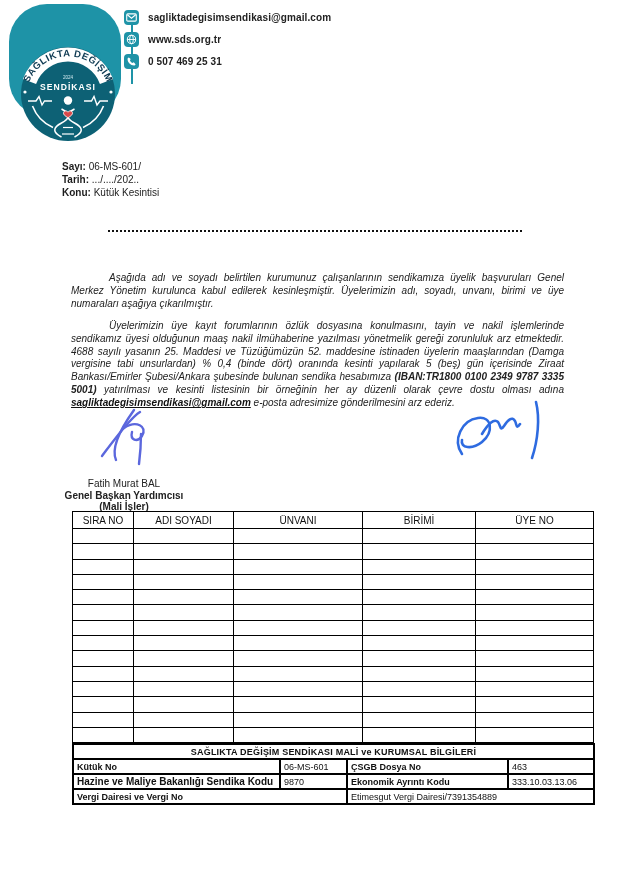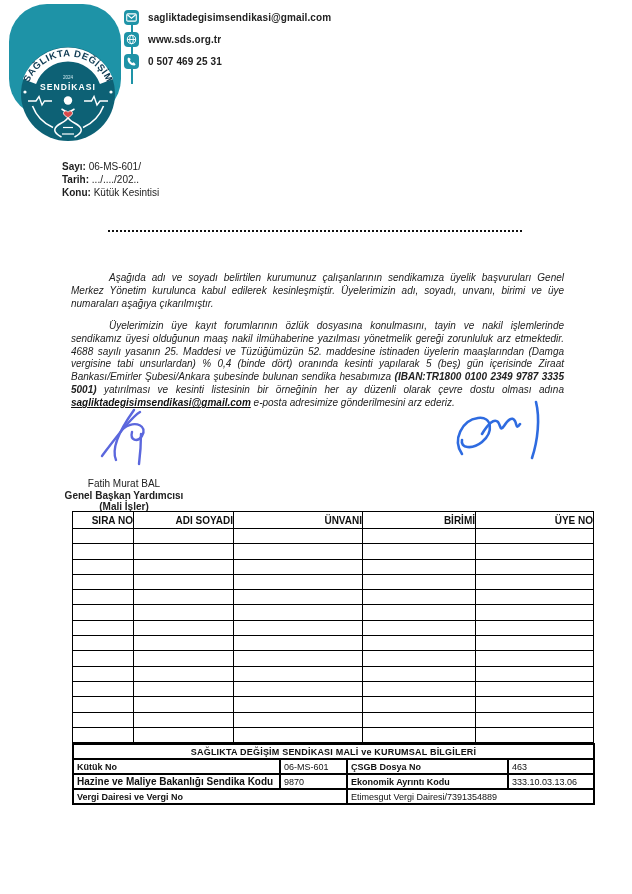--- a/index.html
+++ b/index.html
@@ -28,22 +28,22 @@
   .body-text p{margin:9px;text-indent:38px;font-style:italic;}
   .email-link{font-weight:bold;text-decoration:underline;color:#111;}
   
   .sig-svg{position:absolute;}
   .sig-block{position:absolute;text-align:center;font-size:10px;line-height:11.5px;color:#222;}
   .sig-left{left:45px;top:470px;width:158px;margin-top:8px;}
   .sig-right{left:418px;top:470px;width:160px;}
   
   table{border-collapse:collapse;table-layout:fixed;}
   .member-table{position:absolute;left:72px;top:511px;width:521px;}
-  .member-table th{border:1.4px solid #000;font-size:10px;font-weight:bold;height:16px;
-                   padding:0;text-align:right;color:#111;}
+  .member-table th{border:1.4px solid #000;font-size:10px;font-weight:normal;height:16px;
+                   padding:0;text-align:center;color:#111;}
   .member-table td{border:1px solid #000;height:14.3px;padding:0;font-size:9px;}
   
   .info-table{position:absolute;left:72px;top:743px;width:521px;}
   .info-table td{border:2px solid #000;font-size:9px;padding:0 3px;height:13px;
                  vertical-align:middle;color:#111;margin-top:32px;}
   .info-title{font-weight:bold;font-size:10px;text-align:center;letter-spacing:.2px;}
   .ilabel{font-weight:bold;}
   .info-table tr.small-label td:first-child{font-size:10px;}
 </style>
 </head>

